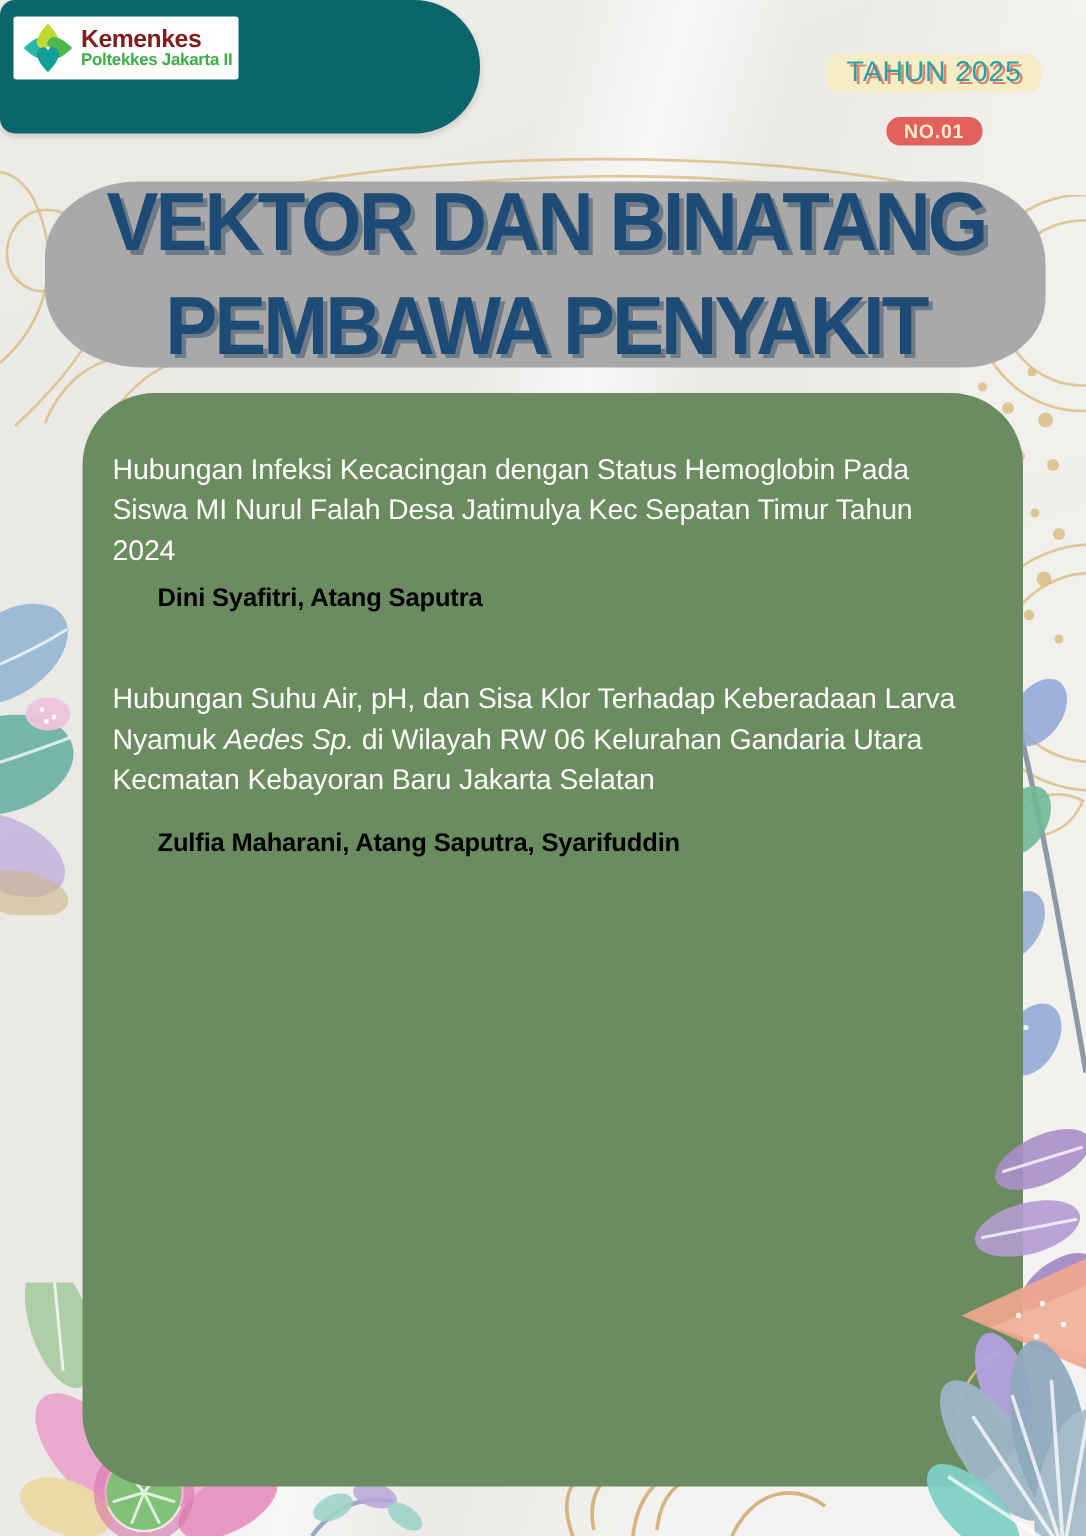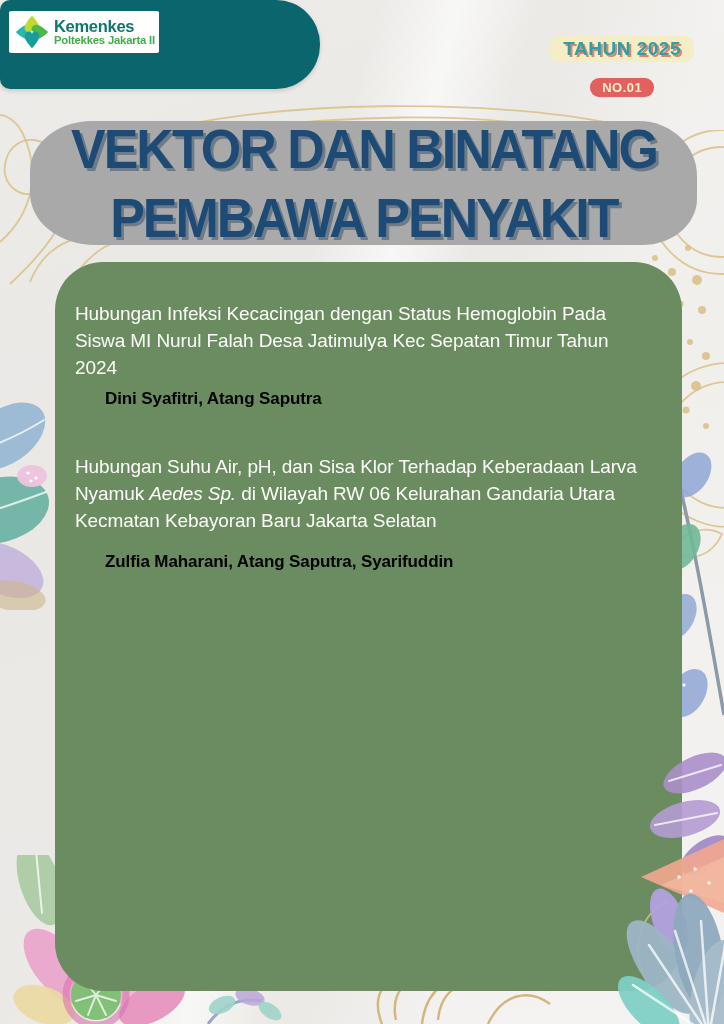--- a/index.html
+++ b/index.html
@@ -21,33 +21,33 @@
   .header-badge {
     position:absolute; left:0; top:15; width:320px; height:89px;
     background:#0b656d; border-radius:10px 44px 44px 10px; z-index:4;
     box-shadow:0 2px 4px rgba(0,0,0,.15);
   }
   .logo-box {
     position:absolute; left:9px; top:11px; width:150px; height:42px;
     background:#ffffff; border-radius:2px; display:flex; align-items:center; padding:2px 4px;
   }
   .logo-text { line-height:1.02; margin-left:3px; }
-  .logo-title { color:#0f766e; font-weight:bold; font-size:16.5px; letter-spacing:-.3px; }
+  .logo-title { color:#7f1d1d; font-weight:bold; font-size:16.5px; letter-spacing:-.3px; }
   .logo-subtitle { color:#3fae49; font-weight:bold; font-size:11.3px; letter-spacing:-.2px;text-align:right; }
   .banner-title {
     position:absolute; left:10px; top:58px; color:#ffffff;
     font-weight:bold; font-style:italic; font-size:25px; letter-spacing:.2px;
     text-shadow:1px 1px 1px rgba(0,0,0,.25); white-space:nowrap;
   }
 
   
   .year-badges { position:absolute; right:30px; top:36px; z-index:4; text-align:center; }
   .badge-year {
     display:inline-block; background:#f4edc5; border-radius:9px; padding:2px 13px;
-    color:#2aa0a8; font-weight:bold; font-size:19px; letter-spacing:.5px;
+    color:#2aa0a8; font-weight:normal; font-size:19px; letter-spacing:.5px;
     text-shadow:2px 2px 0 #e0836f;
   }
   .badge-no {
     display:inline-block; margin-top:16px; background:#e2605e; border-radius:9px;
     padding:2px 12px; color:#f6efc9; font-weight:bold; font-size:13px; letter-spacing:.5px;
   }
 
   
   .title-blob {
     position:absolute; left:30px; top:121px; width:667px; height:124px; z-index:2;

